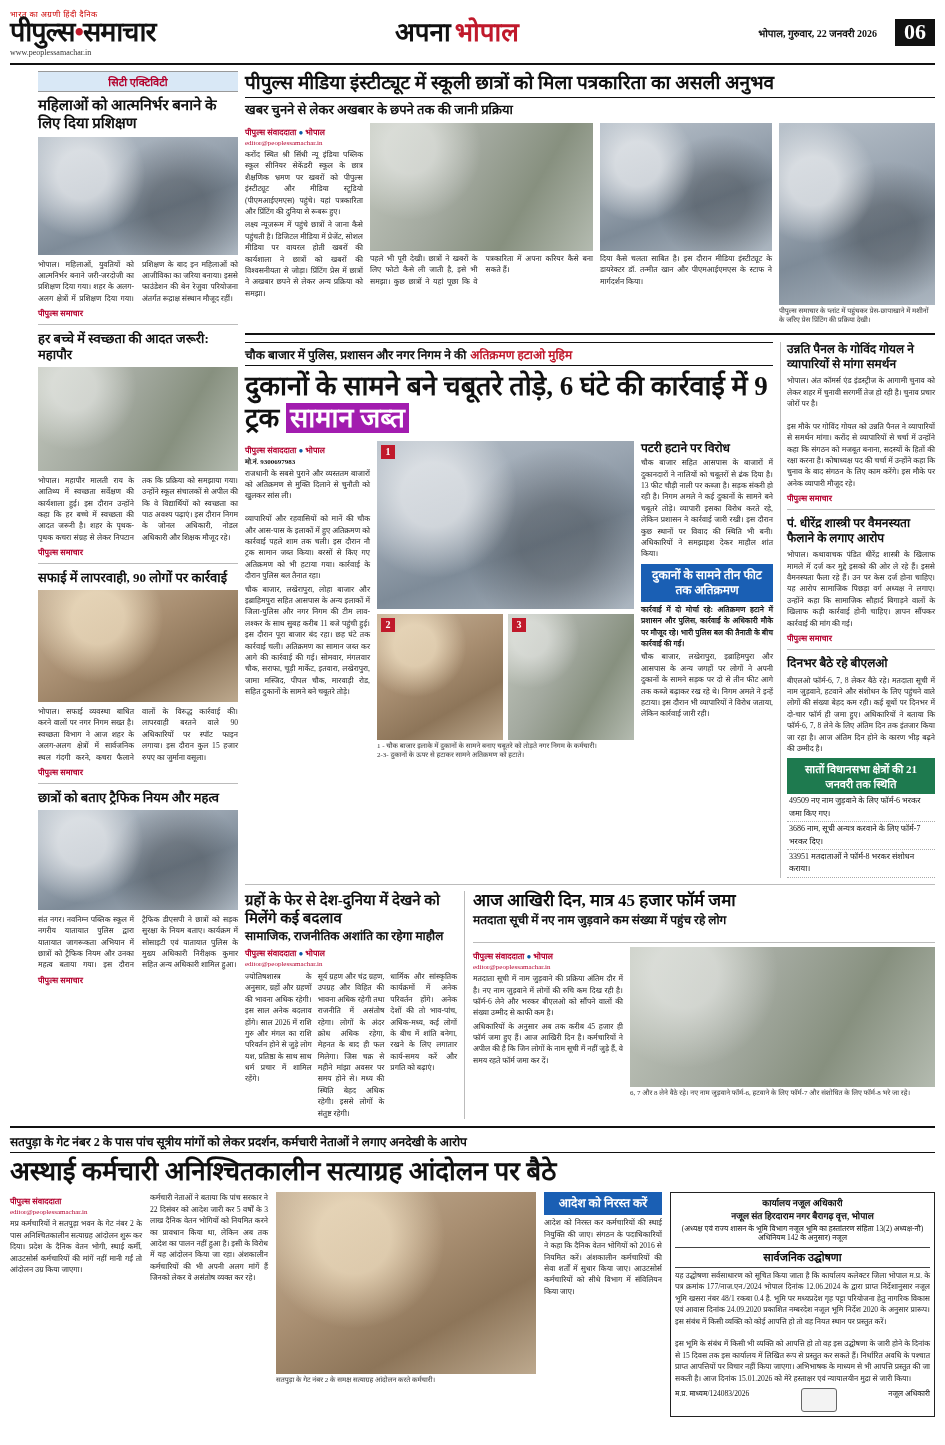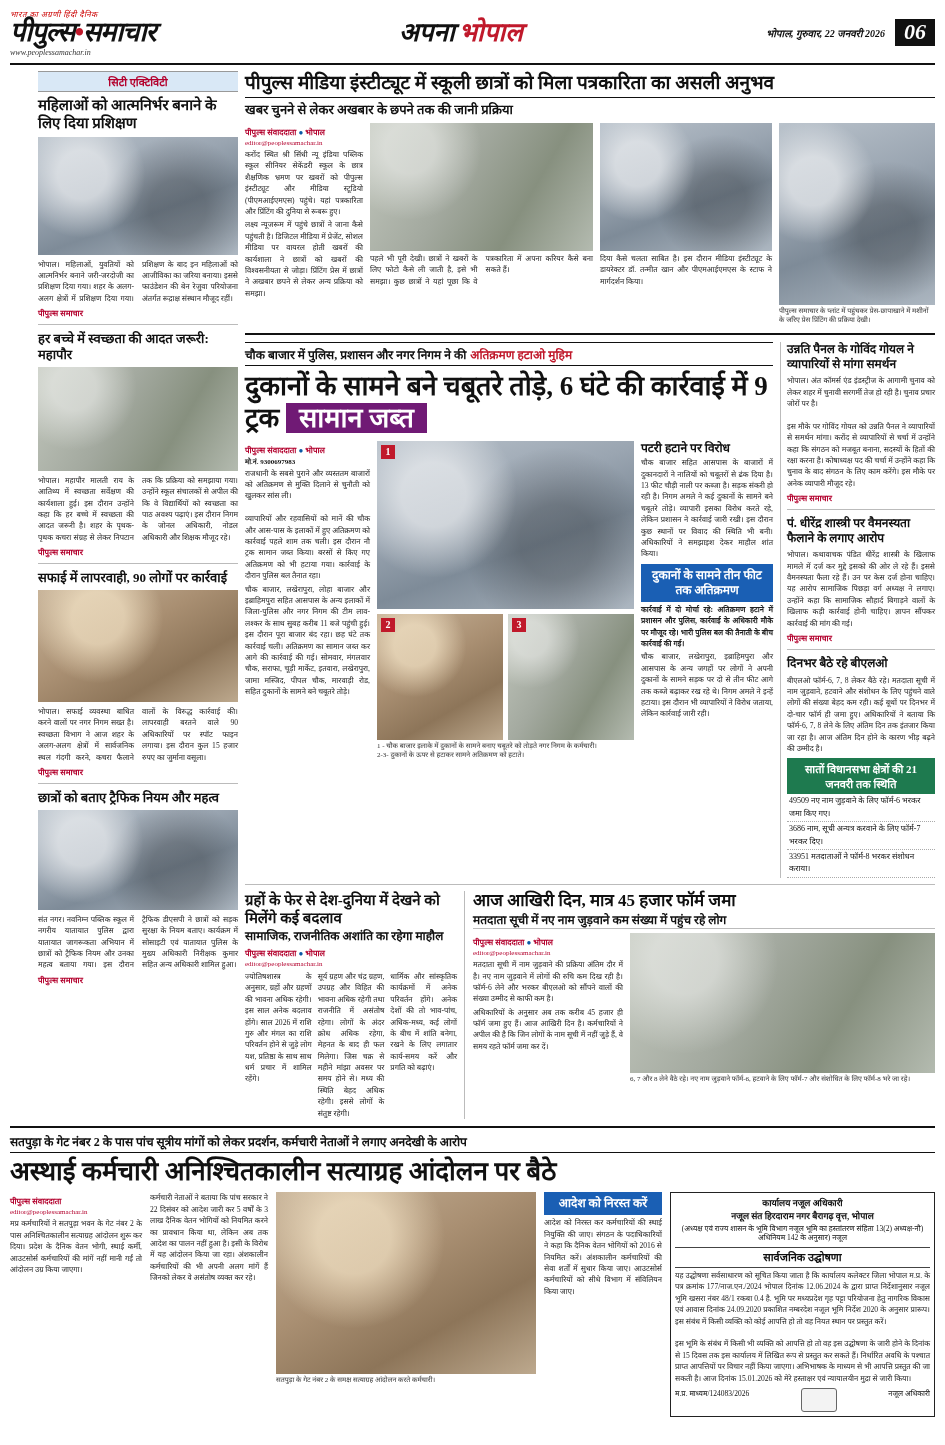--- a/index.html
+++ b/index.html
@@ -6,30 +6,30 @@
   body{
     width:945px;height:1445px;
     background:#ffffff;
     font-family:"Liberation Serif", serif;
     color:#111;
     -webkit-font-smoothing:antialiased;
   }
   .page{position:relative;width:945px;height:1445px;overflow:hidden;box-sizing:border-box;padding:8px 10px;}
 
   
-  .masthead{display:flex;align-items:center;justify-content:space-between;border-bottom:2px solid #111;padding-bottom:6px;font-style:italic;}
+  .masthead{display:flex;align-items:center;justify-content:space-between;border-bottom:2px solid #111;padding-bottom:6px;}
   .logo-wrap{display:flex;flex-direction:column;}
   .logo-top{font-size:8px;color:#c00;letter-spacing:.5px;}
   .logo-main{font-size:27px;font-weight:bold;letter-spacing:-1px;line-height:1;}
   .logo-main .red{color:#c0192b;}
   .logo-url{font-size:8px;color:#333;margin-top:2px;}
   .center-title{text-align:center;line-height:1;}
   .center-title .t1{font-size:26px;font-weight:bold;color:#111;}
   .center-title .t2{font-size:26px;font-weight:bold;color:#c0192b;}
-  .mast-right{display:flex;align-items:center;gap:10px;}
+  .mast-right{display:flex;align-items:center;gap:18px;}
   .dateline{font-size:10px;font-weight:bold;}
   .pageno{background:#111;color:#fff;font-size:22px;font-weight:bold;padding:1px 9px;line-height:1.1;}
 
   
   .cols{display:flex;gap:7px;margin-top:6px;}
   .col-left{width:200px;flex:none;margin-left:28px;}
   .col-right{width:148px;flex:none;}
 
   .sec-head{background:#d9e8f6;color:#b3002d;text-align:center;font-weight:bold;font-size:11px;padding:2px 0;border-top:1px solid #999;border-bottom:1px solid #999;}
   .hl{font-weight:bold;line-height:1.22;color:#111;}
@@ -65,21 +65,21 @@
   .photo.indoor::after{
     background:
       radial-gradient(circle at 18% 20%, rgba(255,255,255,.45) 0 12%, rgba(255,255,255,0) 34%),
       linear-gradient(120deg,#c2c7bd 0%,#a3a99f 40%,#87907f 68%,#b4bbb0 100%);
   }
   .numtag{position:absolute;left:4px;top:4px;background:#c0192b;color:#fff;font-size:10px;font-weight:bold;width:14px;height:14px;line-height:14px;text-align:center;z-index:2;}
 
   .two-col{column-count:2;column-gap:8px;}
 
   .big-head-red{color:#c0192b;}
-  .hl-band{background:#701a75;color:#fff;padding:0 13px;}
+  .hl-band{background:#a21caf;color:#fff;padding:0 4px;}
 
   .blue-head{background:#1a5fb4;color:#fff;font-weight:bold;font-size:12px;text-align:center;line-height:1.25;padding:4px 3px;}
   .green-head{background:#1e7a4f;color:#fff;font-weight:bold;font-size:11px;text-align:center;padding:3px;}
   .stat-line{font-size:8px;line-height:1.55;border-bottom:1px dotted #aaa;padding:1px 2px;}
 
   .box{border:1px solid #222;padding:4px;}
   .notice-head{text-align:center;font-weight:bold;font-size:9px;line-height:1.35;}
   .notice-sub{text-align:center;font-size:7.5px;line-height:1.3;}
   .mt2{margin-top:2px;}
   .mt4{margin-top:4px;}
@@ -267,21 +267,21 @@
           <div class="small" style="color:#b3002d">editor@peoplessamachar.in</div>
           <div style="display:flex;gap:6px;margin-top:3px;">
             <div class="body-text" style="flex:1">ज्योतिषशास्त्र के अनुसार, ग्रहों और ग्रहणों की भावना अधिक रहेगी। इस साल अनेक बदलाव होंगे। साल 2026 में राशि गुरु और मंगल का राशि परिवर्तन होने से जुड़े लोग यश, प्रतिष्ठा के साथ साथ धर्म प्रचार में शामिल रहेंगे।</div>
             <div class="body-text" style="flex:1">सूर्य ग्रहण और चंद्र ग्रहण, उपग्रह और विहित की भावना अधिक रहेगी तथा राजनीति में असंतोष रहेगा। लोगों के अंदर क्रोध अधिक रहेगा, मेहनत के बाद ही फल मिलेगा। जिस चक्र से महीने मांझा अवसर पर समय होने से। मध्य की स्थिति बेहद अधिक रहेगी। इससे लोगों के संतुष्ट रहेगी।</div>
             <div class="body-text" style="flex:1">धार्मिक और सांस्कृतिक कार्यक्रमों में अनेक परिवर्तन होंगे। अनेक देशों की तो भाव-पांच, अधिक-मध्य, कई लोगों के बीच में शांति बनेगा, रखने के लिए लगातार कार्य-समय करें और प्रगति को बढ़ाएं।</div>
           </div>
         </div>
 
         <div style="flex:1;">
           <div class="hl" style="font-size:17px">आज आखिरी दिन, मात्र 45 हजार फॉर्म जमा</div>
-          <div class="hl hl-12 mt2" style="border-bottom:1px solid #bbb;padding-bottom:0">मतदाता सूची में नए नाम जुड़वाने कम संख्या में पहुंच रहे लोग</div>
+          <div class="hl hl-12 mt2" style="border-bottom:1px solid #bbb;padding-bottom:14px">मतदाता सूची में नए नाम जुड़वाने कम संख्या में पहुंच रहे लोग</div>
           <div style="display:flex;gap:7px;margin-top:4px;">
             <div style="width:150px;flex:none;">
               <div class="byline">
                 <span>पीपुल्स संवाददाता</span> <span class="dot">●</span> <span>भोपाल</span>
               </div>
               <div class="small" style="color:#b3002d">editor@peoplessamachar.in</div>
               <div class="body-text mt2">मतदाता सूची में नाम जुड़वाने की प्रक्रिया अंतिम दौर में है। नए नाम जुड़वाने में लोगों की रुचि कम दिख रही है। फॉर्म-6 लेने और भरकर बीएलओ को सौंपने वालों की संख्या उम्मीद से काफी कम है।</div>
               <div class="body-text mt2">अधिकारियों के अनुसार अब तक करीब 45 हजार ही फॉर्म जमा हुए हैं। आज आखिरी दिन है। कर्मचारियों ने अपील की है कि जिन लोगों के नाम सूची में नहीं जुड़े हैं, वे समय रहते फॉर्म जमा कर दें।</div>
             </div>
             <div style="flex:1;">

